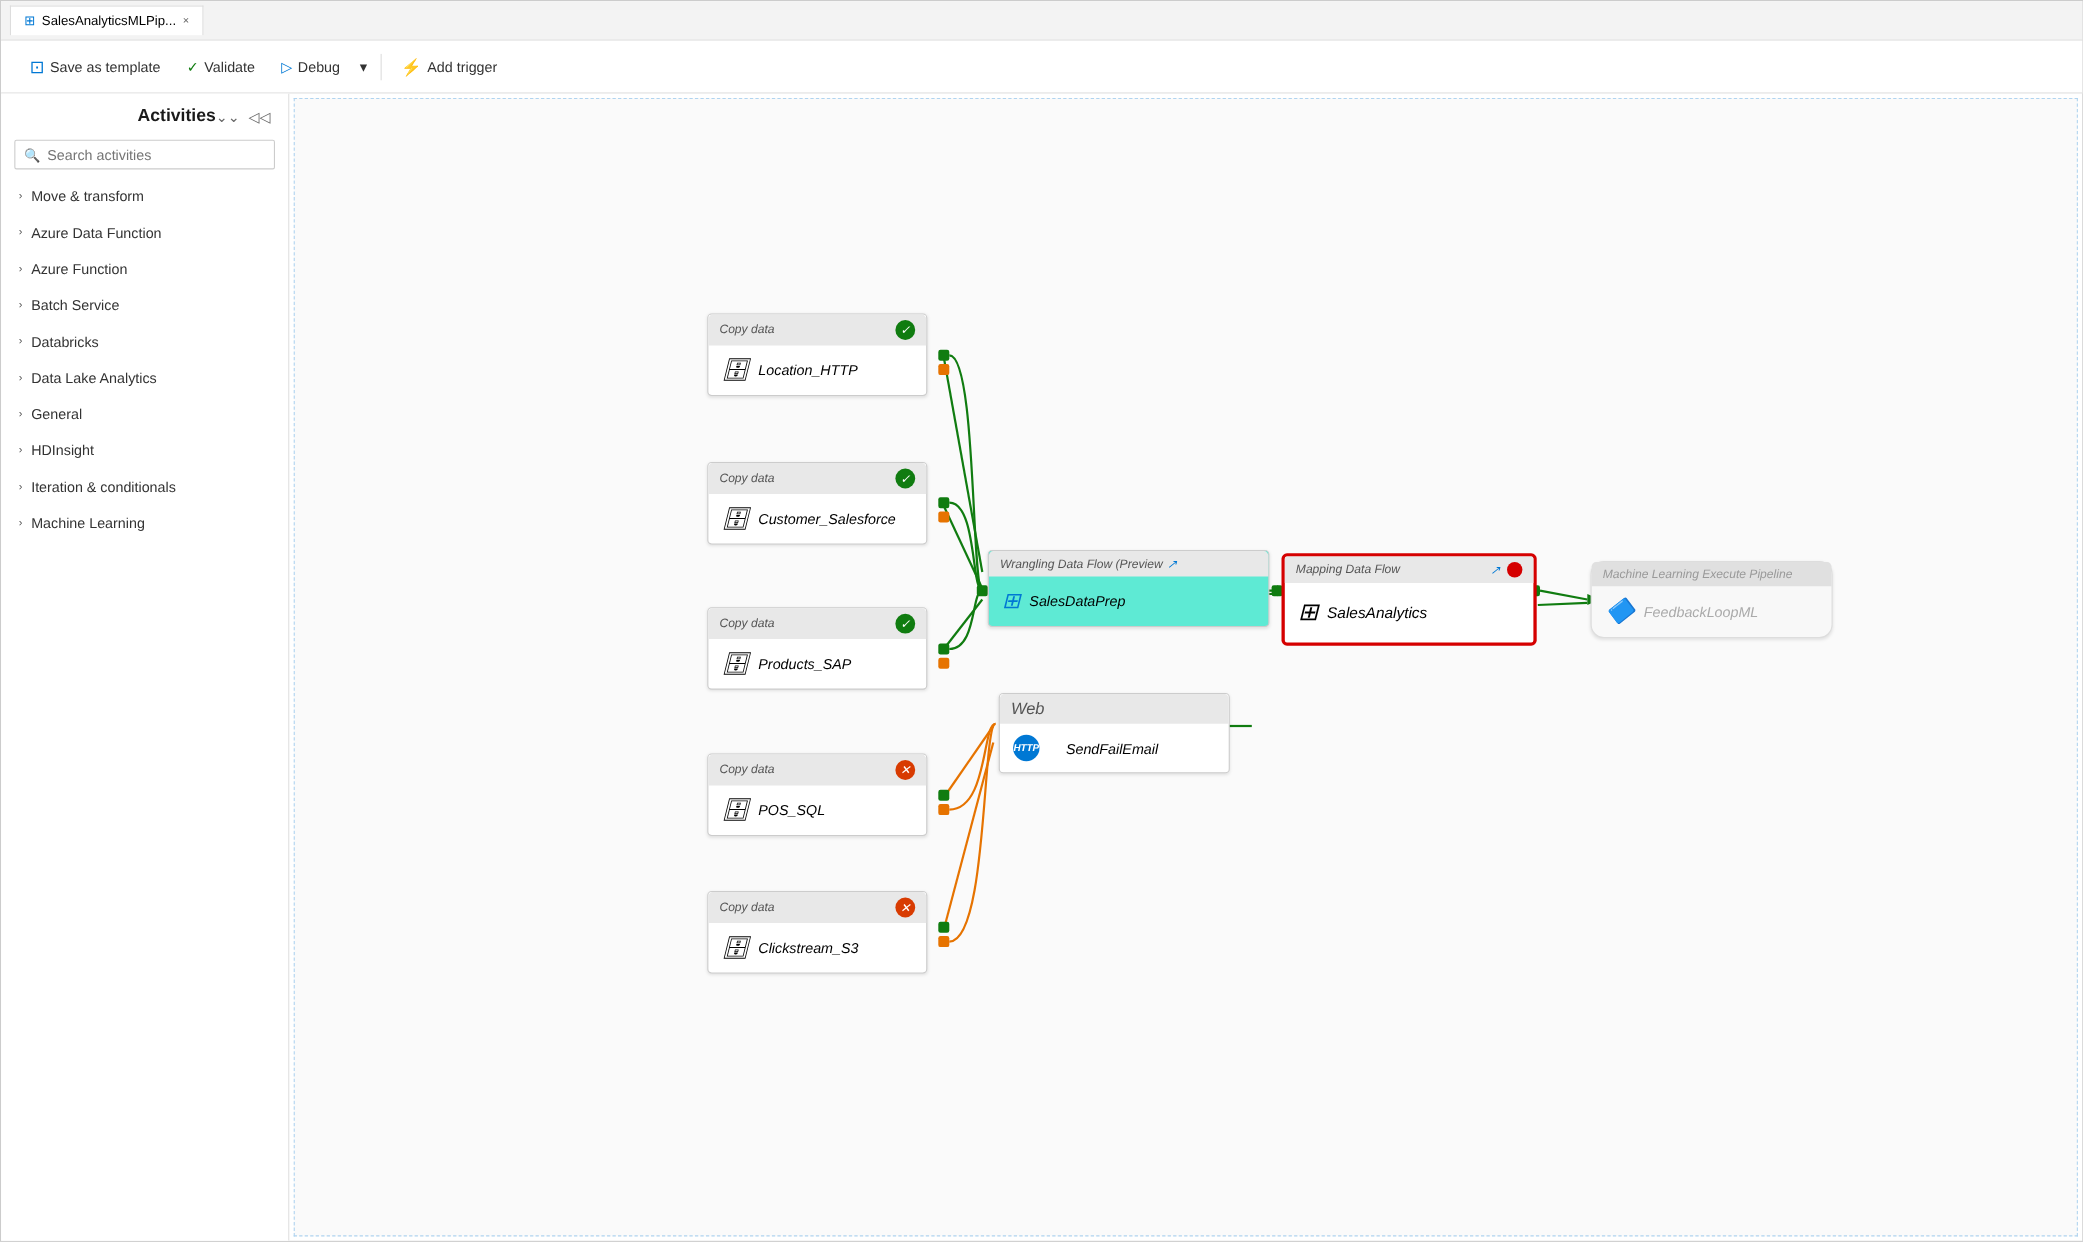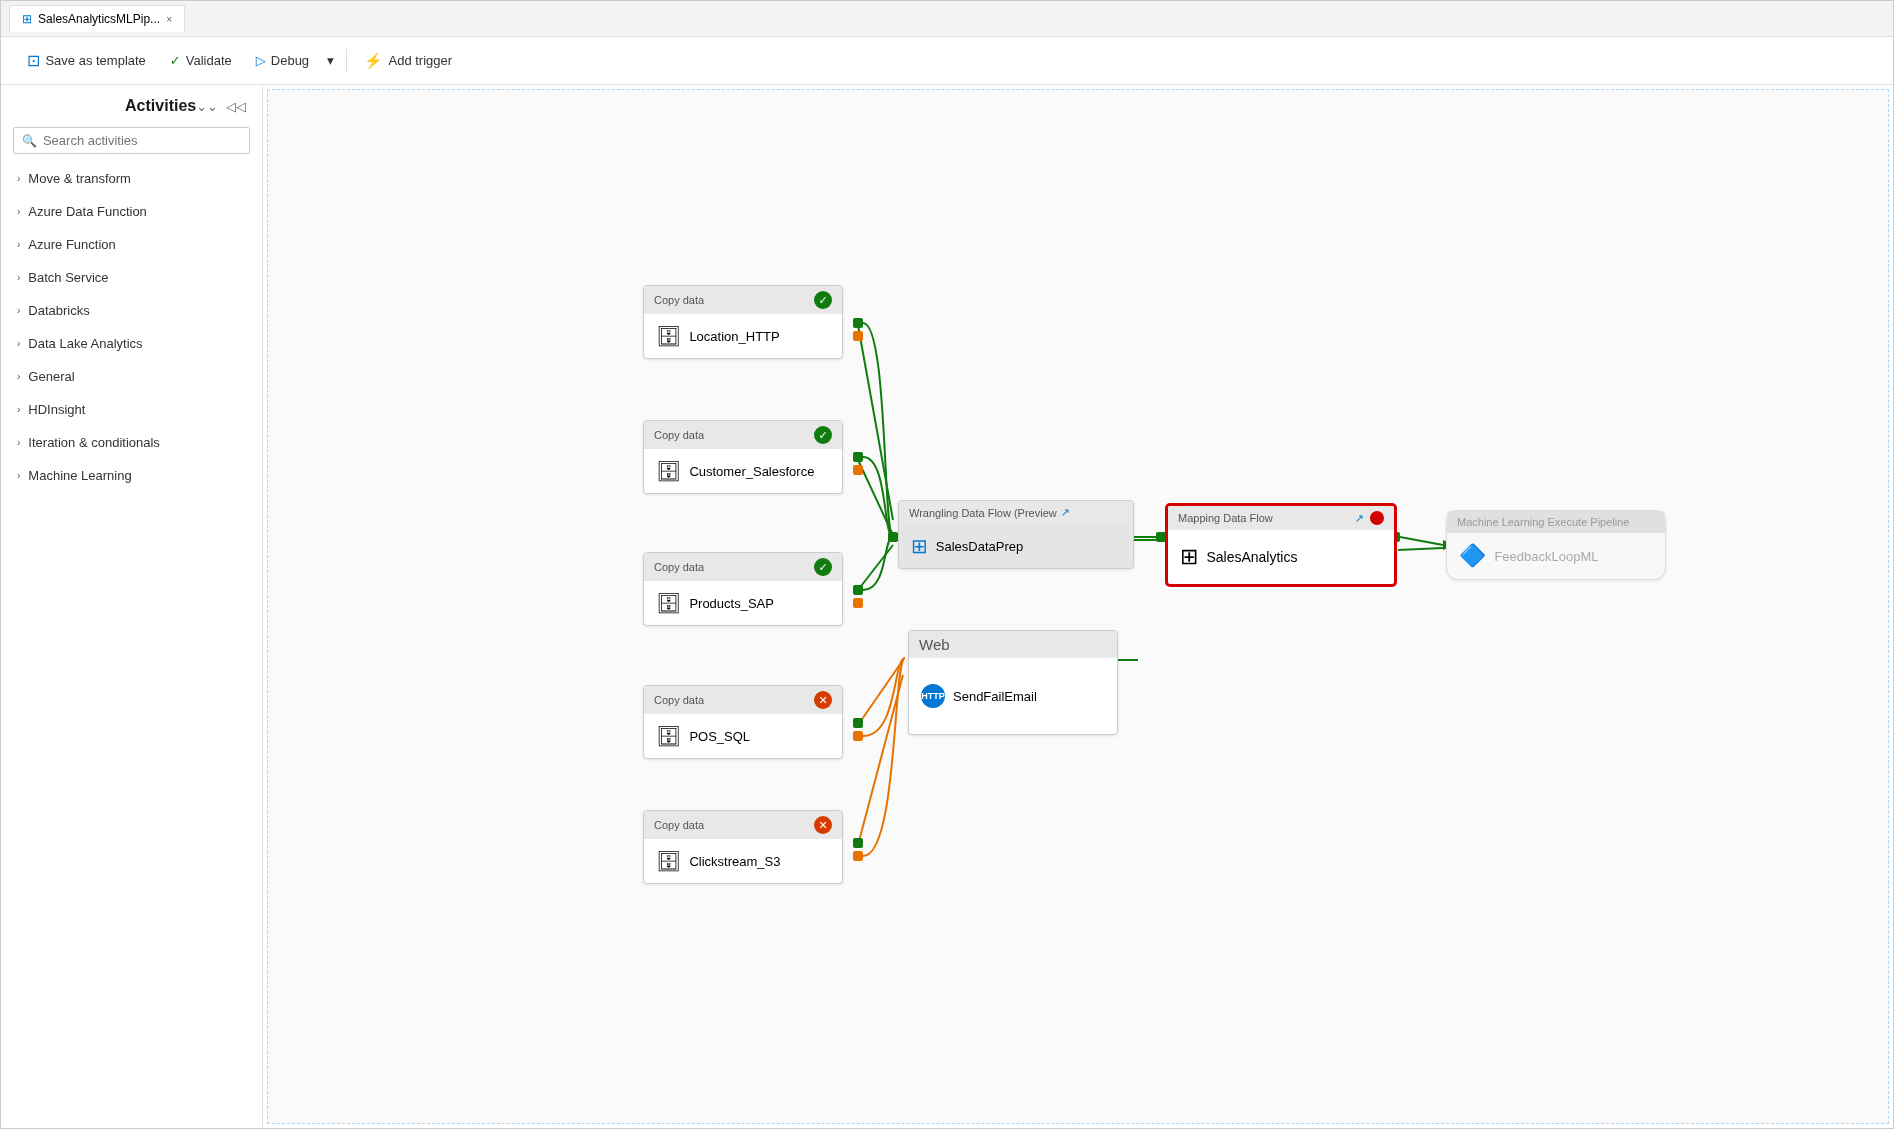--- a/index.html
+++ b/index.html
@@ -34,43 +34,43 @@
     .sidebar-items { flex: 1; overflow-y: auto; }
     .sidebar-item { display: flex; align-items: center; gap: 8px; padding: 9px 16px; cursor: pointer; color: #333; font-size: 13px; }
     .chevron-icon { font-size: 10px; color: #555; }
 
     
     .canvas-area { flex: 1; background: #fafafa; overflow: hidden; position: relative; border: 1px dashed #b0d4f0; margin: 4px; }
 
     
     .pipeline-canvas { position: relative; width: 100%; height: 100%; }
 
-    .node { position: absolute; background: #fff; border: 1px solid #ccc; border-radius: 4px; box-shadow: 0 1px 3px rgba(0,0,0,0.1); }
+    .node { position: absolute; background: #fff; border: 1px solid #ccc; border-radius: 4px; box-shadow: 0 1px 3px rgba(0,0,0,0.1); font-style: italic; }
 
     .copy-node { width: 200px; }
     .copy-node-header { background: #e8e8e8; padding: 5px 10px; font-size: 11px; color: #555; border-radius: 4px 4px 0 0; display: flex; align-items: center; justify-content: space-between; }
     .copy-node-body { padding: 10px 12px; display: flex; align-items: center; gap: 8px; font-size: 13px; font-weight: 500; }
     .node-status-ok { width: 18px; height: 18px; background: #107c10; border-radius: 50%; display: flex; align-items: center; justify-content: center; color: #fff; font-size: 11px; }
     .node-status-err { width: 18px; height: 18px; background: #d83b01; border-radius: 50%; display: flex; align-items: center; justify-content: center; color: #fff; font-size: 11px; }
 
     
-    .wrangling-node { width: 236px; background: #e5e5e5; border: 1px solid #ccc; border-radius: 4px; }
+    .wrangling-node { width: 256px; background: #5eead4; border: 1px solid #ccc; border-radius: 4px; }
     .wrangling-header { background: #e8e8e8; padding: 5px 10px; font-size: 11px; color: #555; border-radius: 4px 4px 0 0; display: flex; align-items: center; gap: 4px; }
     .wrangling-body { padding: 10px 12px; display: flex; align-items: center; gap: 8px; font-size: 13px; font-weight: 500; }
 
     
     .mapping-node { width: 230px; background: #fff; border: 2px solid #d50000; border-radius: 4px; box-shadow: 0 0 0 1px #d50000; }
     .mapping-header { background: #e8e8e8; padding: 5px 10px; font-size: 11px; color: #555; border-radius: 2px 2px 0 0; display: flex; align-items: center; gap: 4px; justify-content: space-between; }
     .mapping-body { padding: 14px 12px; display: flex; align-items: center; gap: 8px; font-size: 14px; font-weight: 500; }
     .mapping-red-dot { width: 14px; height: 14px; background: #d50000; border-radius: 50%; }
 
     
     .web-node { width: 210px; }
     .web-header { background: #e8e8e8; padding: 5px 10px; font-size: 15px; color: #555; border-radius: 4px 4px 0 0; }
-    .web-body { padding: 26px 12px; display: flex; align-items: center; gap: 8px; font-size: 13px; font-weight: 500; }
+    .web-body { padding: 10px 12px; display: flex; align-items: center; gap: 24px; font-size: 13px; font-weight: 500; }
     .http-icon { width: 24px; height: 24px; background: #0078d4; border-radius: 50%; color: #fff; font-size: 9px; display: flex; align-items: center; justify-content: center; font-weight: bold; }
 
     
     .ml-node { width: 220px; background: #f8f8f8; border: 1px solid #ddd; border-radius: 12px; }
     .ml-header { background: #e0e0e0; padding: 5px 10px; font-size: 11px; color: #999; border-radius: 4px 4px 0 0; }
     .ml-body { padding: 10px 12px; display: flex; align-items: center; gap: 8px; font-size: 13px; color: #aaa; }
 
     
     .connections-svg { position: absolute; top: 0; left: 0; width: 100%; height: 100%; pointer-events: none; }
 

